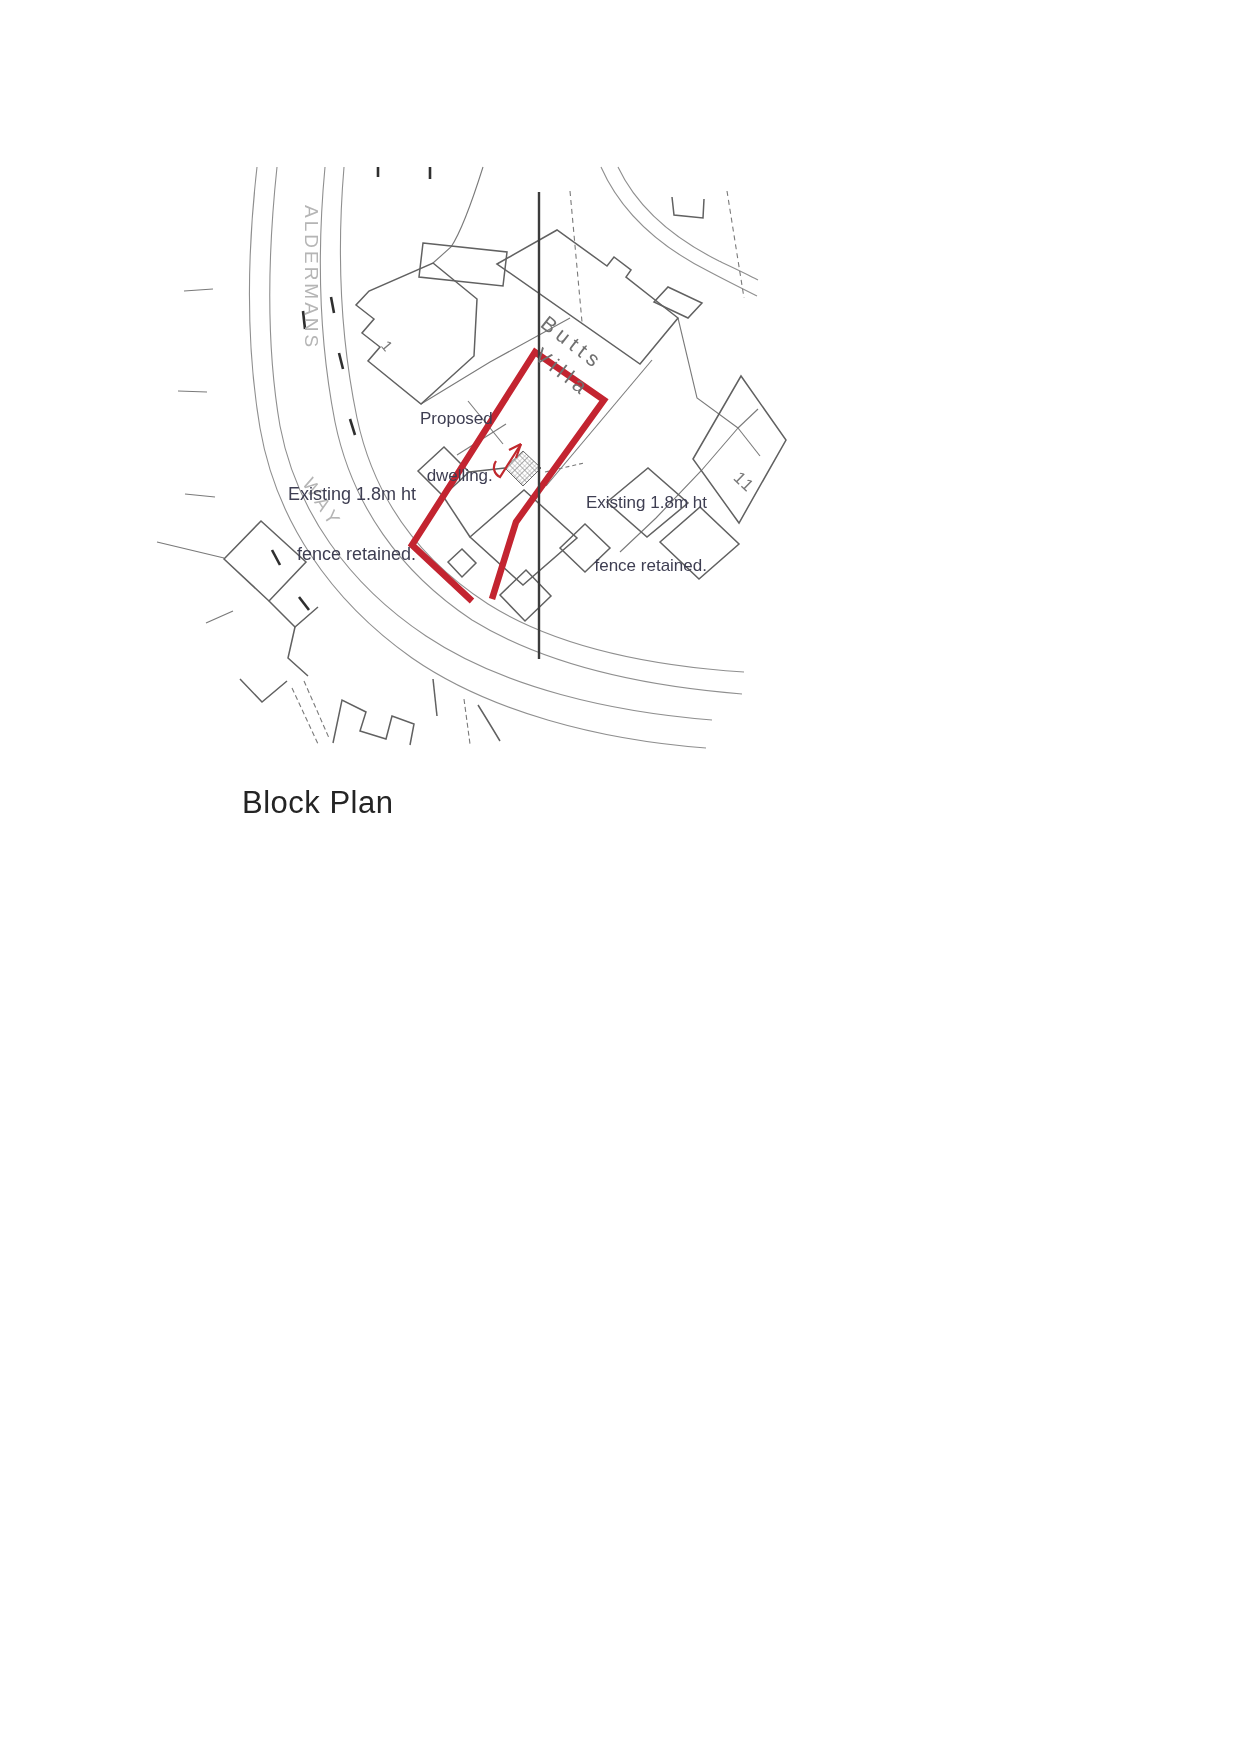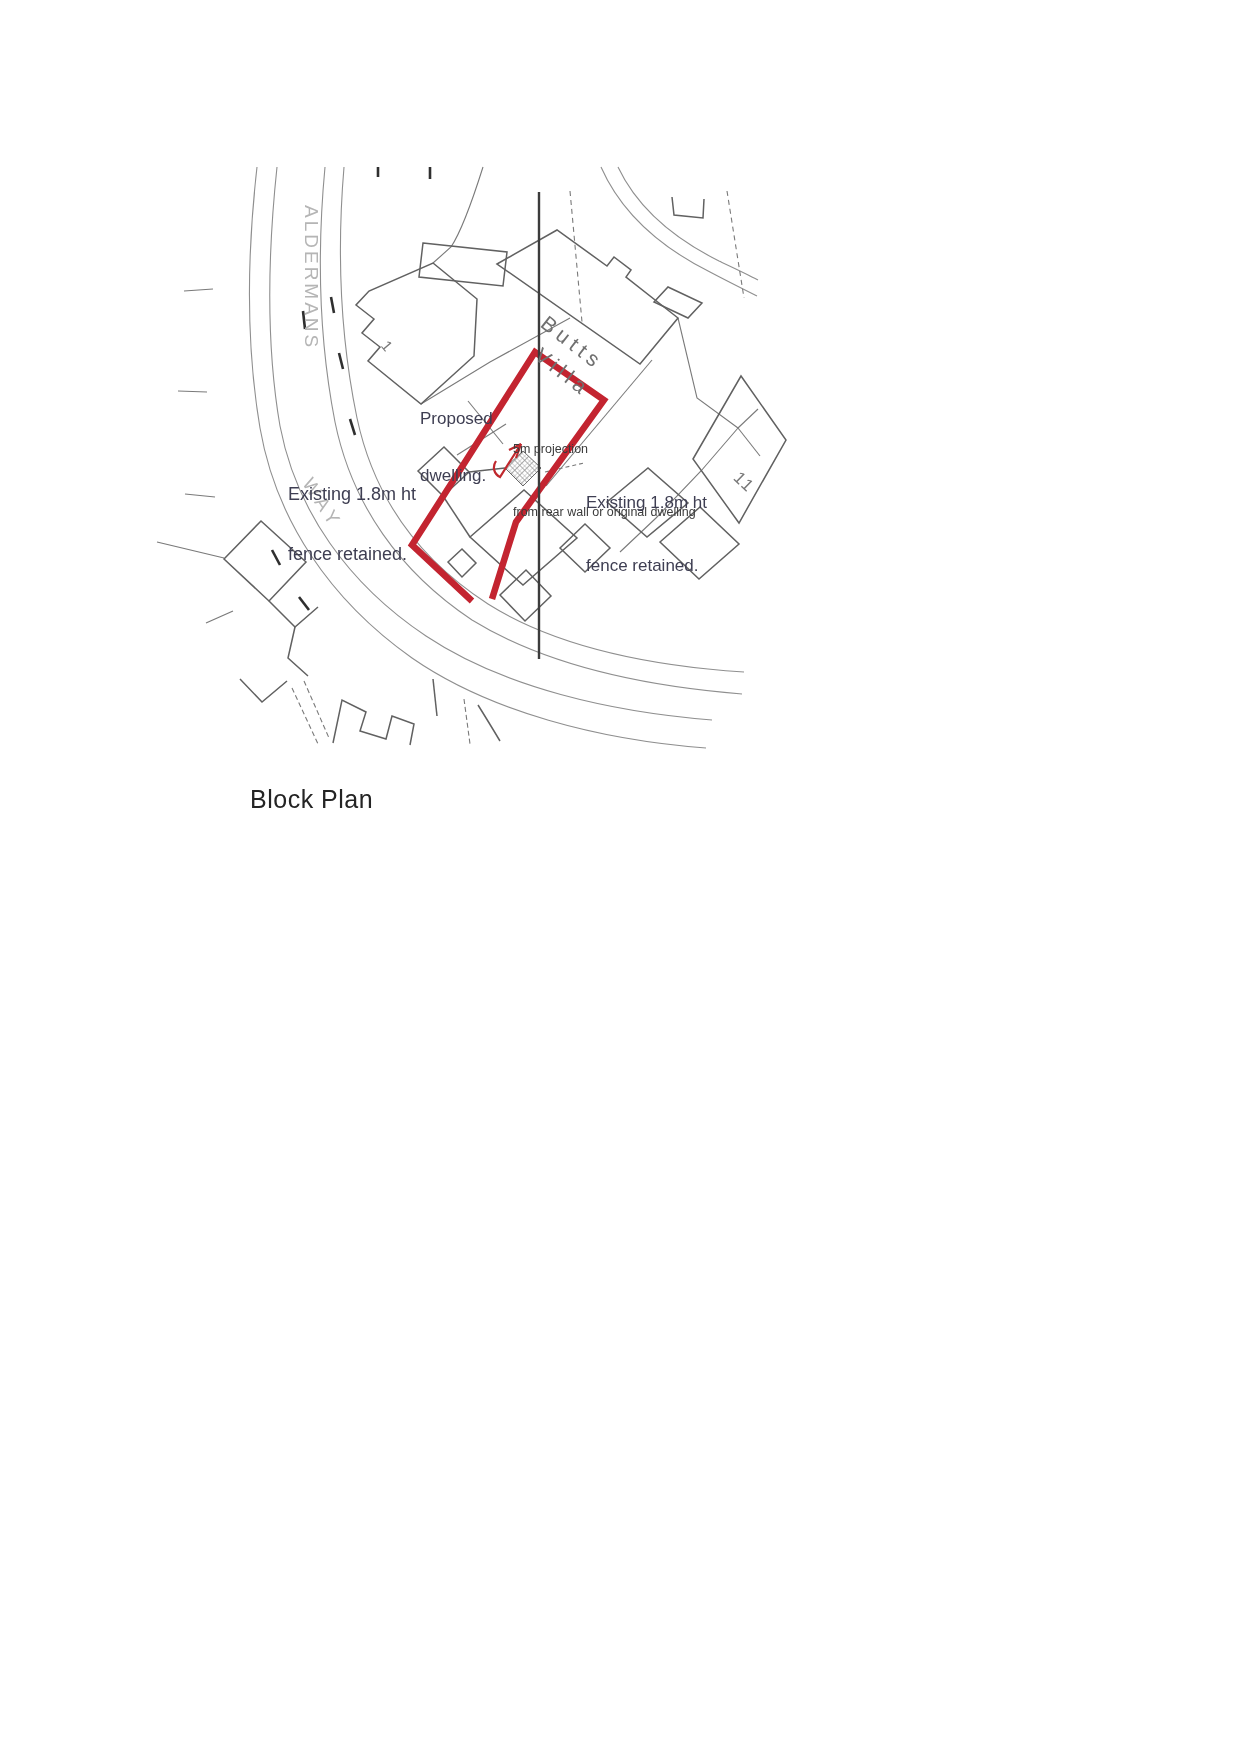--- a/index.html
+++ b/index.html
@@ -1,26 +1,26 @@
 <!DOCTYPE html>
 <html><head>
 <meta charset="utf-8">
 <style>
   html,body{margin:0;padding:0;background:#ffffff;}
   .canvas{position:relative;width:1240px;height:1755px;background:#ffffff;overflow:hidden;
           font-family:"Liberation Sans", sans-serif;}
   svg{position:absolute;left:0;top:0;}
   .lbl{position:absolute;white-space:pre;}
-  .navy{color:#3e3e52;font-size:18px;line-height:20px;}
+  .navy{color:#3e3e52;font-size:18px;line-height:20px;text-align:right;}
   .note{color:#3b3b3b;font-size:12.5px;line-height:21px;}
   .street{color:#b5b5b5;}
   .hname{color:#707070;}
   .hnum{color:#787878;}
   .rot{transform-origin:0 0;}
-  .heading{color:#242424;font-size:25px;letter-spacing:.5px;margin-left:8px;}
+  .heading{color:#242424;font-size:31px;letter-spacing:.5px;}
 </style>
 </head>
 <body>
 
 <div class="canvas">
 
   <svg width="1240" height="1755" viewBox="0 0 1240 1755">
     <defs>
       <pattern id="xh" width="7" height="7" patternUnits="userSpaceOnUse" patternTransform="rotate(45)">
         <path d="M0 0 H7 M0 3.5 H7 M0 0 V7 M3.5 0 V7" stroke="#9a9a9a" stroke-width="0.8"></path>
@@ -114,24 +114,20 @@
   <div class="lbl hname rot" style="left:551px;top:311px;transform:rotate(38deg);font-size:21px;letter-spacing:5px;">Butts</div>
   <div class="lbl hname rot" style="left:545px;top:343px;transform:rotate(38deg);font-size:21px;letter-spacing:5px;">Villa</div>
   <div class="lbl hnum rot" style="left:743px;top:468px;transform:rotate(44deg);font-size:17px;letter-spacing:2px;">11</div>
   <div class="lbl hnum rot" style="left:391px;top:337px;transform:rotate(50deg);font-size:15px;">1</div>
 
   <div class="lbl navy" style="left:420px;top:371px;font-size:17px;line-height:19px;">
     <div>Proposed</div>
     <div>dwelling.</div>
   </div>
 
-  <div class="lbl note" style="left:513px;top:397px;">
-    <div>5m projection</div>
-    <div>from rear wall or original dwelling</div>
-  </div>
 
   <div class="lbl navy" style="left:288px;top:444px;">
     <div>Existing 1.8m ht</div>
     <div>fence retained.</div>
   </div>
 
   <div class="lbl navy" style="left:586px;top:450px;font-size:17px;line-height:21px;">
     <div>Existing 1.8m ht</div>
     <div>fence retained.</div>
   </div>

